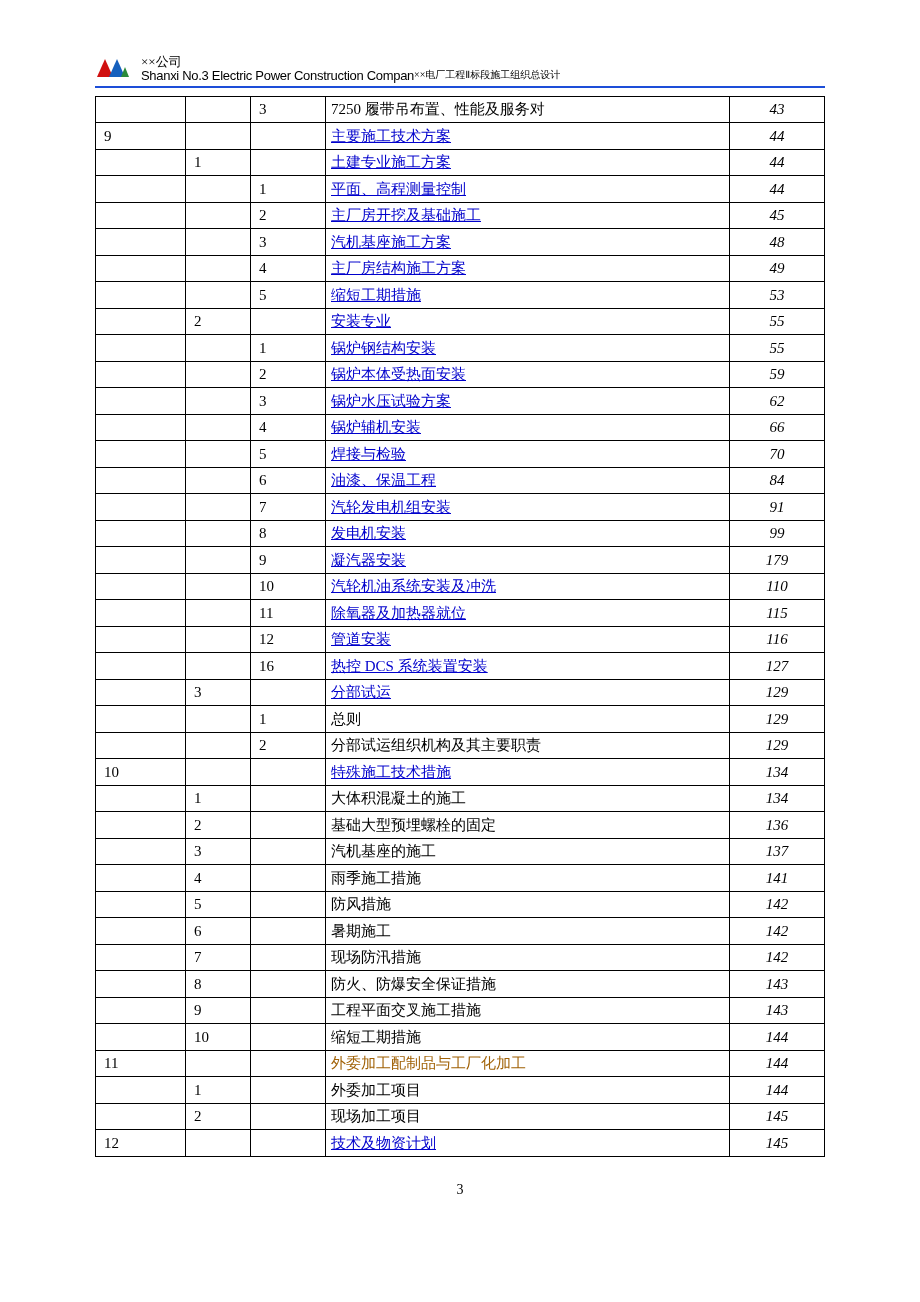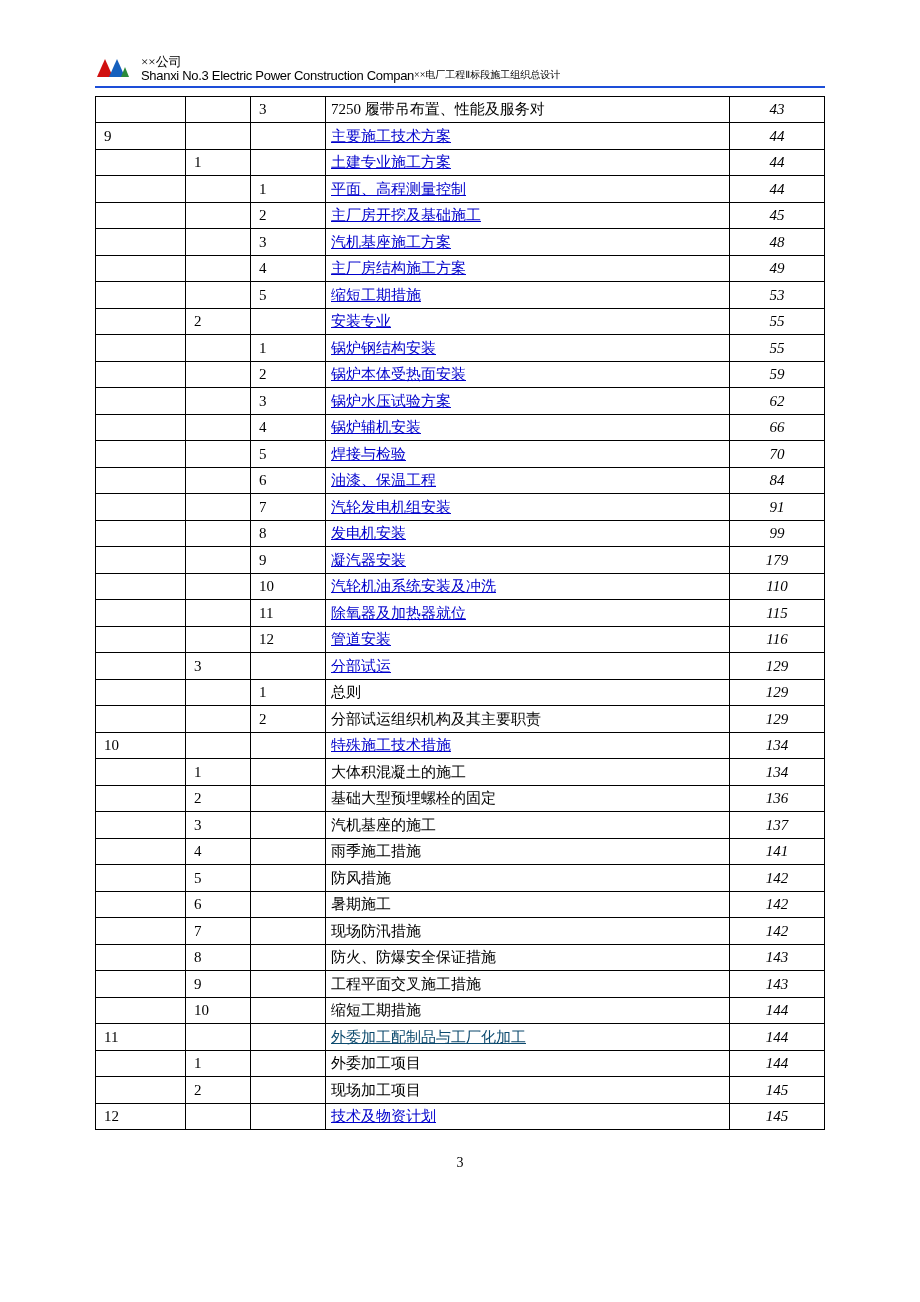--- a/index.html
+++ b/index.html
@@ -43,21 +43,21 @@
       line-height: 1.2;
     }
     col.c1 { width: 90px; }
     col.c2 { width: 65px; }
     col.c3 { width: 75px; }
     col.c4 { width: auto; }
     col.c5 { width: 95px; }
     td.page { text-align: center; font-style: italic; }
     td.num { text-align: left; padding-left: 8px; }
     .link { color: #0000cc; text-decoration: underline; }
-    .vlink { color: #0c4a6e; text-decoration: underline; }
+    .vlink { color: #a16207; }
     .bold { font-weight: normal; }
     .footer { text-align: center; margin-top: 25px; font-size: 14px; }
   </style>
 </head>
 <body>
 
 <div class="header">
   <div class="header-left">
     <span class="logo">
       <svg width="40" height="28" viewBox="0 0 40 28">
@@ -225,20 +225,27 @@
       </tr>
       <tr>
         <td class="num"></td>
         <td class="num"></td>
         <td class="num">12</td>
         <td><span class="link">管道安装</span></td>
         <td class="page">116</td>
       </tr>
       <tr>
         <td class="num"></td>
+        <td class="num"></td>
+        <td class="num">16</td>
+        <td><span class="link">热控 DCS 系统装置安装</span></td>
+        <td class="page">127</td>
+      </tr>
+      <tr>
+        <td class="num"></td>
         <td class="num">3</td>
         <td class="num"></td>
         <td><span class="link">分部试运</span></td>
         <td class="page">129</td>
       </tr>
       <tr>
         <td class="num"></td>
         <td class="num"></td>
         <td class="num">1</td>
         <td>总则</td>

